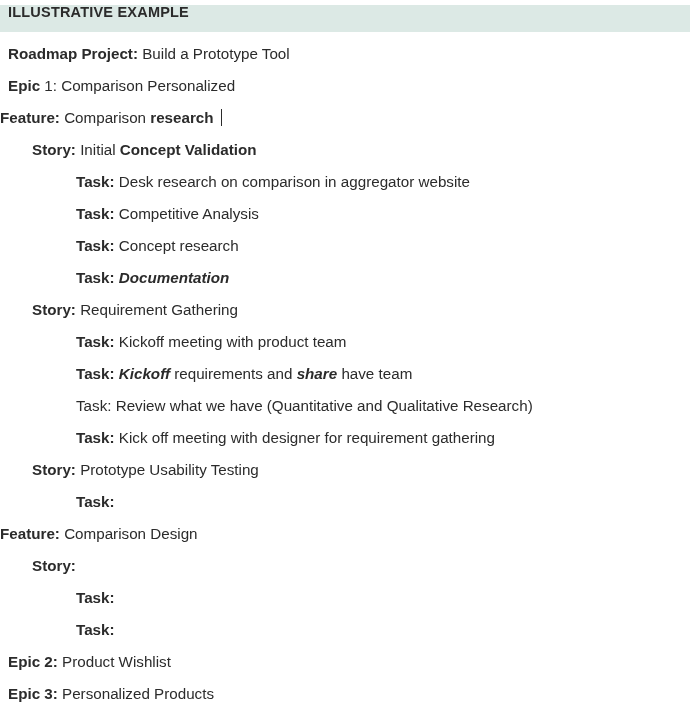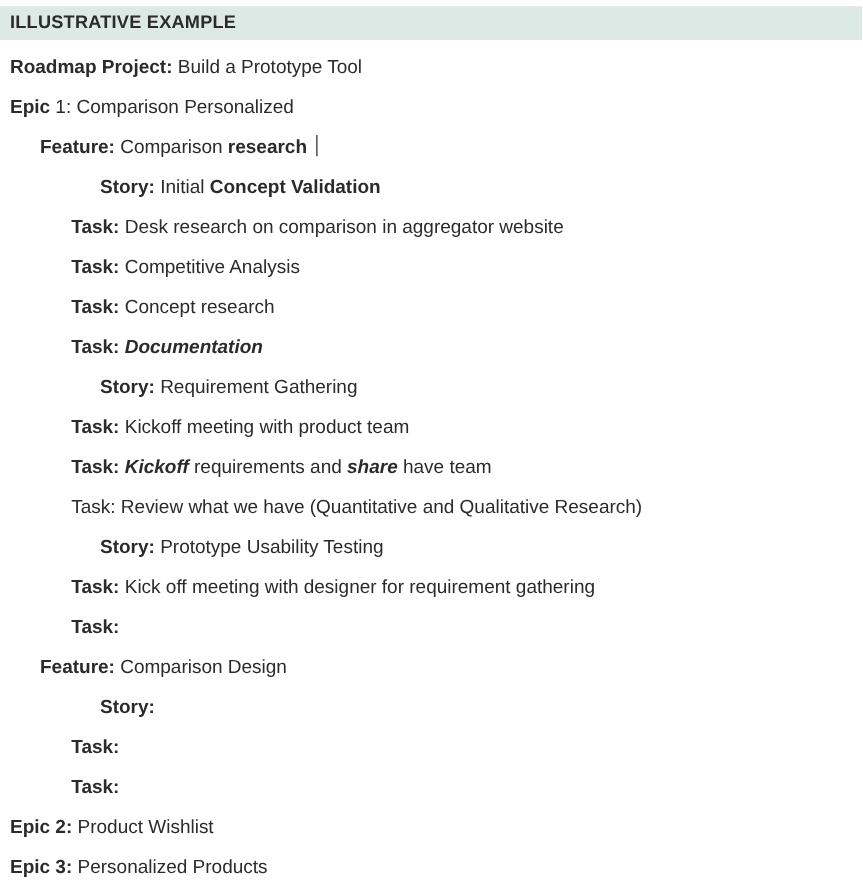--- a/index.html
+++ b/index.html
@@ -25,21 +25,21 @@
 
   
   .banner {
     position: absolute;
     left: 0;
     top: 5px;
     width: 690px;
     height: 27px;
     background: #dce9e5;
     display: flex;
-    align-items: center;
+    align-items: flex-start;
     box-sizing: border-box;
     padding-left: 8px;
   }
   .banner-text {
     font-size: 14.5px;
     font-weight: bold;
     letter-spacing: 0.2px;
     color: #2b2b2b;
     line-height: 1;
   }
@@ -53,23 +53,23 @@
   }
   .row {
     height: 32px;
     line-height: 32px;
     font-size: 15.2px;
     color: #2b2b2b;
     white-space: nowrap;
     box-sizing: border-box;
   }
   .lvl-0 { padding-left: 8px;  }
-  .lvl-1 { padding-left: 32px; }
-  .lvl-2 { padding-left: 80px; }
-  .lvl-3 { padding-left: 57px; }
+  .lvl-1 { }
+  .lvl-2 { padding-left: 32px; }
+  .lvl-3 { padding-left: 76px; }
 
   .b   { font-weight: bold; }
   .bi  { font-weight: bold; font-style: italic; }
   .n   { font-weight: normal; }
 
   
   .caret {
     display: inline-block;
     width: 1px;
     height: 17px;
@@ -93,22 +93,22 @@
       <div class="row lvl-1"><span class="b">Feature:</span> <span class="n">Comparison </span><span class="b">research</span><span class="caret"></span></div>
       <div class="row lvl-2"><span class="b">Story:</span> <span class="n">Initial </span><span class="b">Concept Validation</span></div>
       <div class="row lvl-3"><span class="b">Task:</span> <span class="n">Desk research on comparison in aggregator website</span></div>
       <div class="row lvl-3"><span class="b">Task:</span> <span class="n">Competitive Analysis</span></div>
       <div class="row lvl-3"><span class="b">Task:</span> <span class="n">Concept research</span></div>
       <div class="row lvl-3"><span class="b">Task:</span> <span class="bi">Documentation</span></div>
       <div class="row lvl-2"><span class="b">Story:</span> <span class="n">Requirement Gathering</span></div>
       <div class="row lvl-3"><span class="b">Task:</span> <span class="n">Kickoff meeting with product team</span></div>
       <div class="row lvl-3"><span class="b">Task:</span> <span class="bi">Kickoff</span><span class="n"> requirements and </span><span class="bi">share</span><span class="n"> have team</span></div>
       <div class="row lvl-3"><span class="n">Task:</span> <span class="n">Review what we have (Quantitative and Qualitative Research)</span></div>
+      <div class="row lvl-3"><span class="b">Task:</span> <span class="n">Kick off meeting with designer for requirement gathering</span></div>
       <div class="row lvl-2"><span class="b">Story:</span> <span class="n">Prototype Usability Testing</span></div>
-      <div class="row lvl-3"><span class="b">Task:</span> <span class="n">Kick off meeting with designer for requirement gathering</span></div>
       <div class="row lvl-3"><span class="b">Task:</span></div>
       <div class="row lvl-1"><span class="b">Feature:</span> <span class="n">Comparison Design</span></div>
       <div class="row lvl-2"><span class="b">Story:</span></div>
       <div class="row lvl-3"><span class="b">Task:</span></div>
       <div class="row lvl-3"><span class="b">Task:</span></div>
       <div class="row lvl-0"><span class="b">Epic 2:</span> <span class="n">Product Wishlist</span></div>
       <div class="row lvl-0"><span class="b">Epic 3:</span> <span class="n">Personalized Products</span></div>
     </div>
 
 </div>

